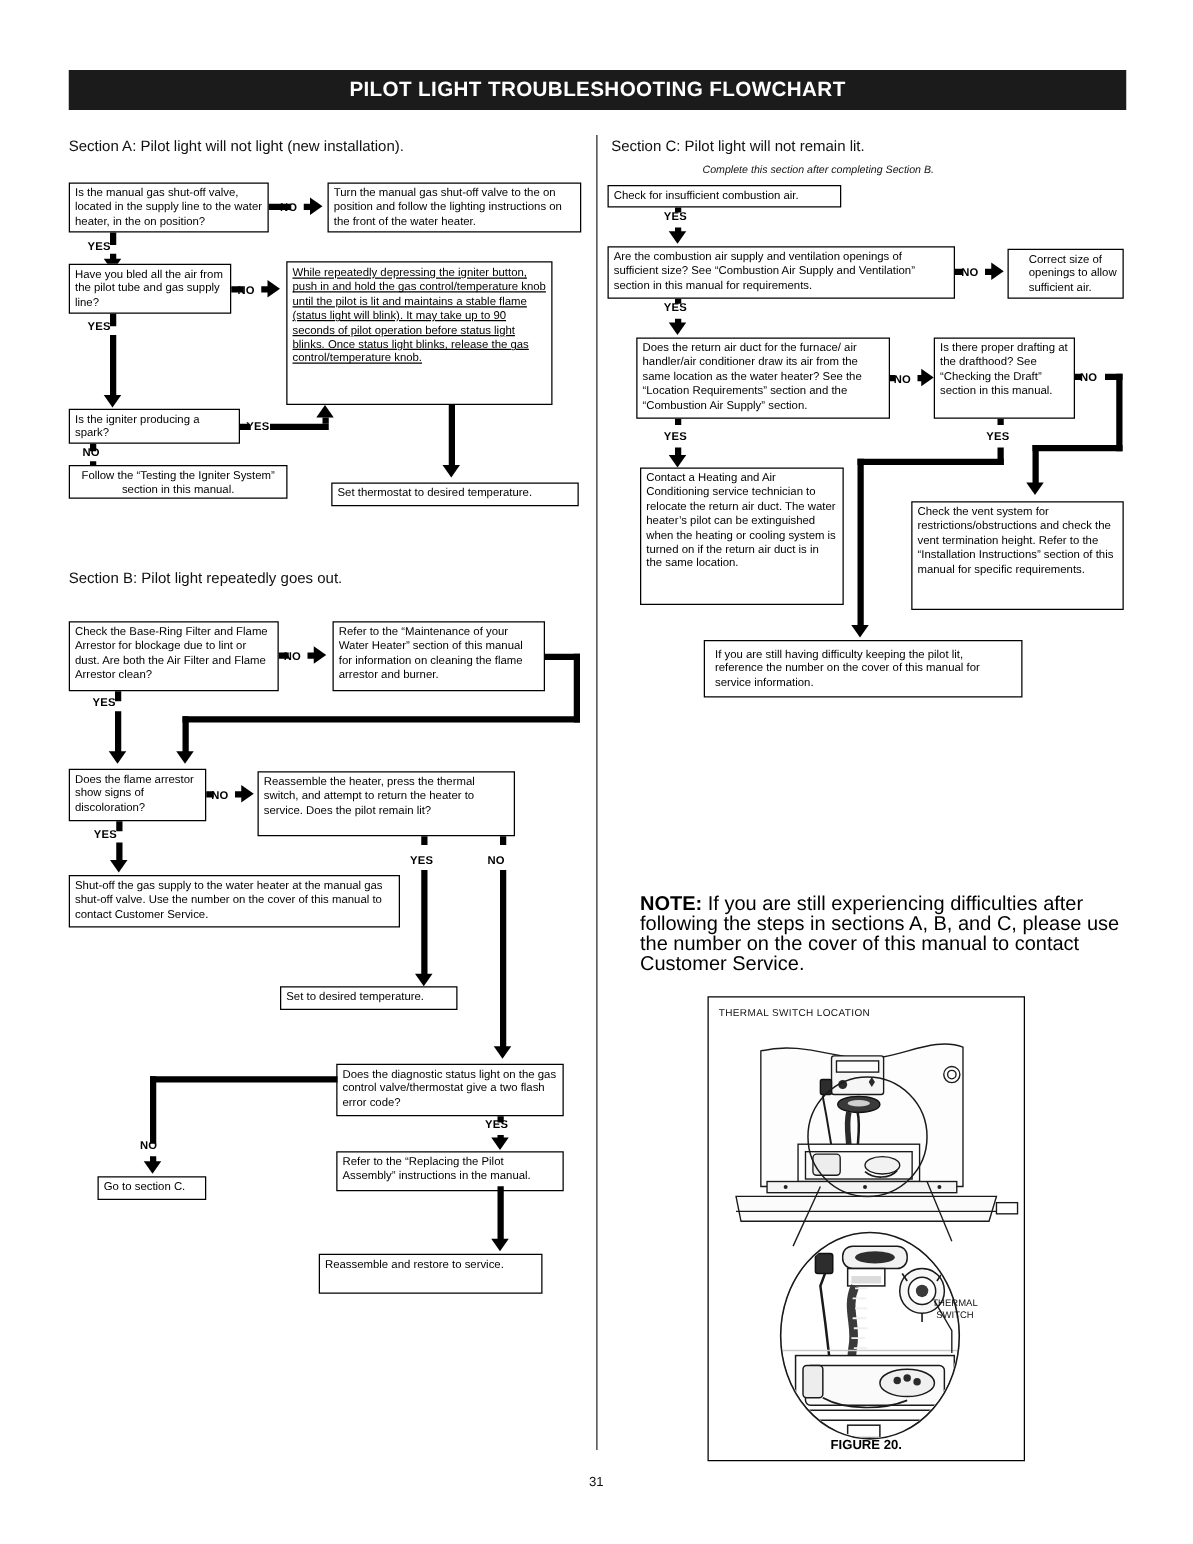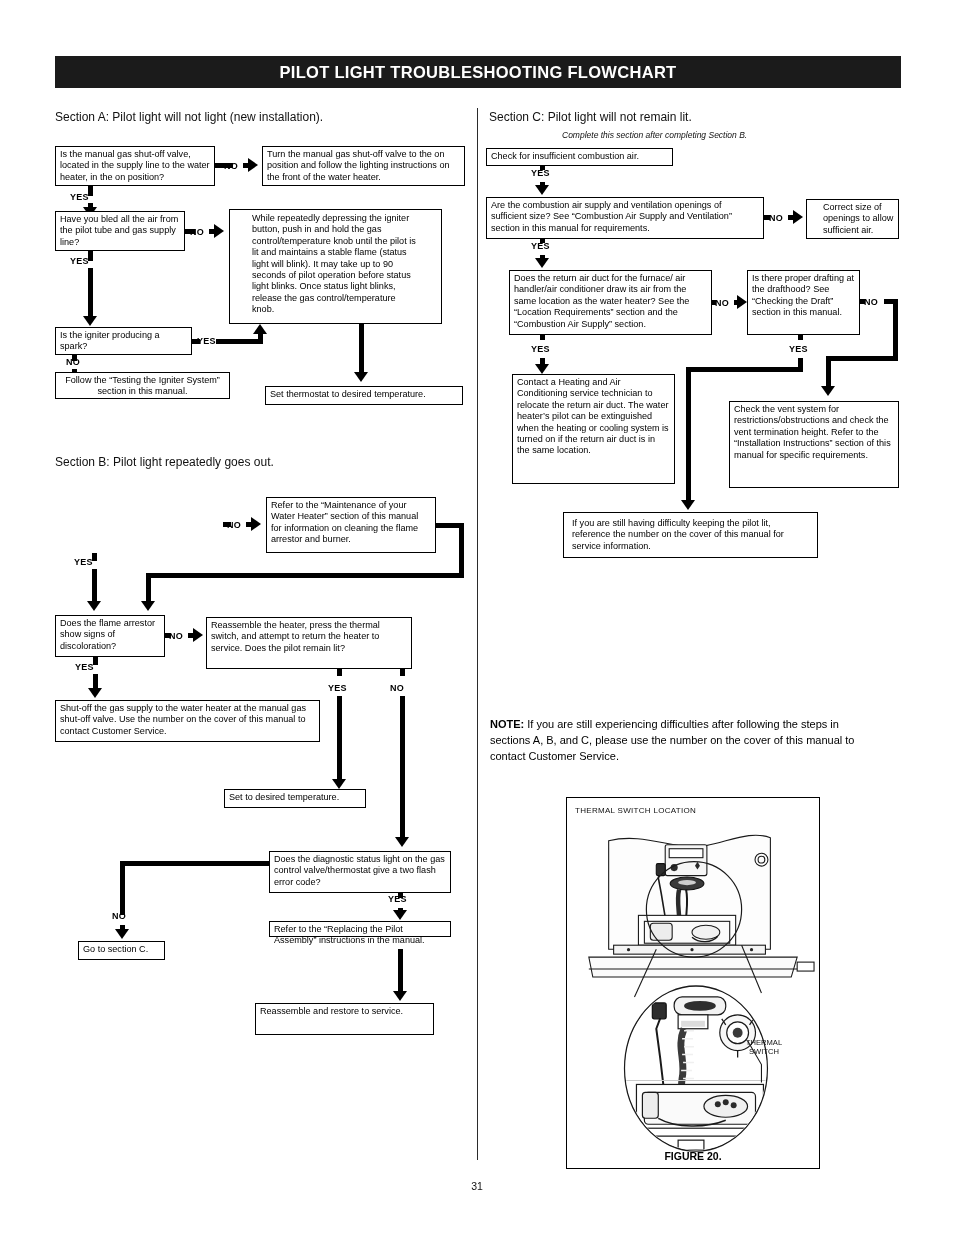--- a/index.html
+++ b/index.html
@@ -32,21 +32,21 @@
   
   .sec-head{position:absolute;font-size:12px;color:#111;white-space:nowrap;}
   .sec-sub{position:absolute;font-size:8.5px;font-style:italic;color:#111;white-space:nowrap;}
 
   
   .box{
     position:absolute;border:1.4px solid #000;background:#fff;
     box-sizing:border-box;padding:2px 4px 2px 4px;
     font-size:9.1px;line-height:11.4px;color:#000;
   }
-  .box.pad3{padding:3px 22px;}
+  .box.pad3{padding:3px 4px;text-decoration:underline;}
 
   
   .vline{position:absolute;background:#000;}   
   .hline{position:absolute;background:#000;}   
   .arrow-d{ 
     position:absolute;width:0;height:0;
     border-left:7.5px solid transparent;border-right:7.5px solid transparent;
     border-top:10px solid #000;
   }
   .arrow-r{ 
@@ -59,22 +59,22 @@
     border-left:7.5px solid transparent;border-right:7.5px solid transparent;
     border-bottom:10px solid #000;
   }
   .lbl{
     position:absolute;font-size:9px;font-weight:bold;color:#000;
     white-space:nowrap;letter-spacing:.2px;
   }
 
   
   .note{
-    position:absolute;left:490px;top:716px;width:390px;
-    font-size:11px;line-height:16px;color:#000;
+    position:absolute;left:512px;top:716px;width:390px;
+    font-size:16px;line-height:16px;color:#000;
   }
   .note b{font-weight:bold;}
 
   
   .figure{
     position:absolute;left:566px;top:797px;width:254px;height:372px;
     border:1.5px solid #000;background:#fff;box-sizing:border-box;
   }
   .fig-title{position:absolute;left:8px;top:8px;font-size:8px;letter-spacing:.3px;color:#111;}
   .fig-caption{position:absolute;left:0;right:0;bottom:6px;text-align:center;
@@ -141,20 +141,21 @@
   <div class="arrow-d" style="left:67px;top:373px;"></div>
 
   <div class="box" style="left:55px;top:372px;width:175px;height:27px;text-align:center;">Follow the “Testing the Igniter System” section in this manual.</div>
 
   <div class="vline" style="left:359px;top:324px;width:5px;height:50px;"></div>
   <div class="arrow-d" style="left:354px;top:372px;"></div>
   <div class="box" style="left:265px;top:386px;width:198px;height:19px;">Set thermostat to desired temperature.</div>
 
   <div class="sec-head" style="left:55px;top:455px;">Section B: Pilot light repeatedly goes out.</div>
 
+  <div class="box" style="left:55px;top:497px;width:168px;height:56px;">Check the Base-Ring Filter and Flame Arrestor for blockage due to lint or dust. Are both the Air Filter and Flame Arrestor clean?</div>
 
   <div class="hline" style="left:223px;top:522px;width:8px;height:5px;"></div>
   <div class="lbl" style="left:227px;top:520px;">NO</div>
   <div class="hline" style="left:246px;top:522px;width:6px;height:5px;"></div>
   <div class="arrow-r" style="left:251px;top:517px;"></div>
 
   <div class="box" style="left:266px;top:497px;width:170px;height:56px;">Refer to the “Maintenance of your Water Heater” section of this manual for information on cleaning the flame arrestor and burner.</div>
 
   <div class="hline" style="left:436px;top:523px;width:28px;height:5px;"></div>
   <div class="vline" style="left:459px;top:523px;width:5px;height:55px;"></div>
@@ -201,21 +202,21 @@
   <div class="lbl" style="left:112px;top:911px;">NO</div>
   <div class="vline" style="left:120px;top:925px;width:5px;height:6px;"></div>
   <div class="arrow-d" style="left:115px;top:929px;"></div>
   <div class="box" style="left:78px;top:941px;width:87px;height:19px;">Go to section C.</div>
 
   <div class="vline" style="left:398px;top:893px;width:5px;height:5px;"></div>
   <div class="lbl" style="left:388px;top:894px;">YES</div>
   <div class="vline" style="left:398px;top:908px;width:5px;height:4px;"></div>
   <div class="arrow-d" style="left:393px;top:910px;"></div>
 
-  <div class="box" style="left:269px;top:921px;width:182px;height:16px;">Refer to the “Replacing the Pilot Assembly” instructions in the manual.</div>
+  <div class="box" style="left:269px;top:921px;width:182px;height:32px;">Refer to the “Replacing the Pilot Assembly” instructions in the manual.</div>
 
   <div class="vline" style="left:398px;top:949px;width:5px;height:44px;"></div>
   <div class="arrow-d" style="left:393px;top:991px;"></div>
   <div class="box" style="left:255px;top:1003px;width:179px;height:32px;">Reassemble and restore to service.</div>
 
   <div class="sec-head" style="left:489px;top:110px;">Section C: Pilot light will not remain lit.</div>
   <div class="sec-sub" style="left:562px;top:130px;">Complete this section after completing Section B.</div>
 
   <div class="box" style="left:486px;top:148px;width:187px;height:18px;">Check for insufficient combustion air.</div>
   <div class="vline" style="left:540px;top:166px;width:5px;height:4px;"></div>

